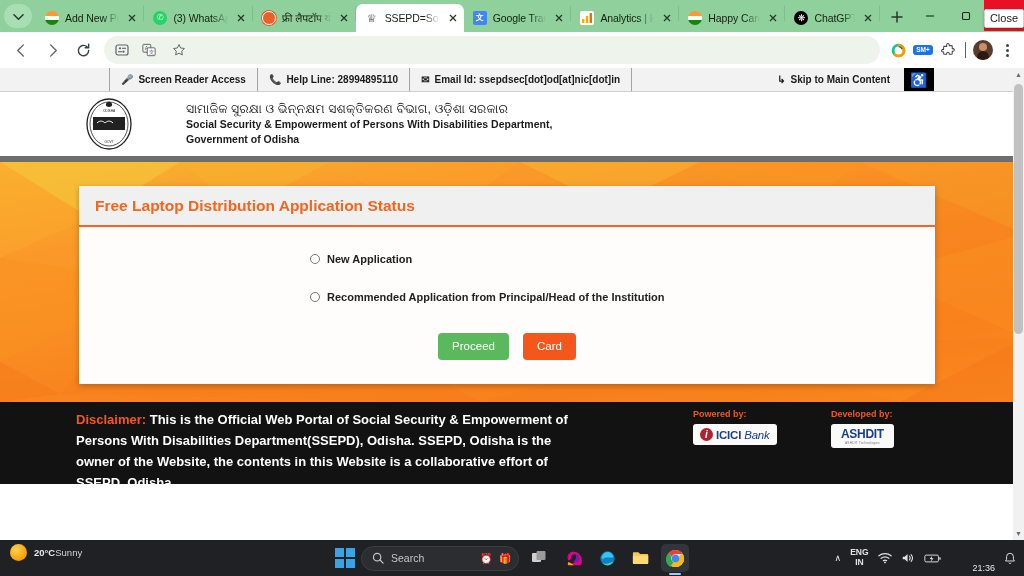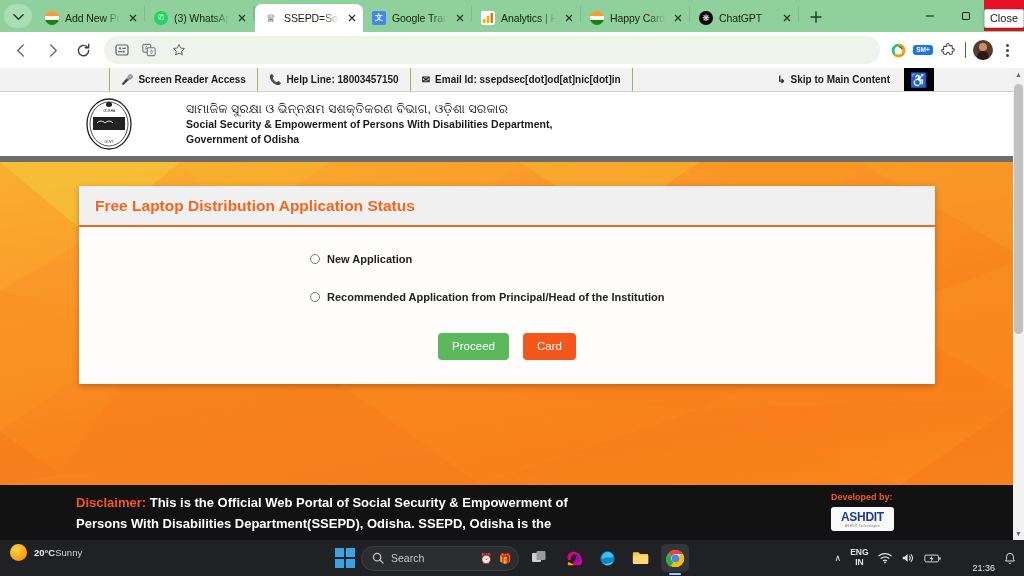--- a/index.html
+++ b/index.html
@@ -106,21 +106,21 @@
   .gtb-access { width: 30px; background: #000; color: #fff; display:flex;align-items:center;justify-content:center;font-size:14px;}
   .gtb-end { flex: 0 0 90px; }
 
   .gov-header { height: 64px; background: #fff; display: flex; align-items: center; padding-left: 84px; gap: 12px; }
   .emblem { width: 50px; height: 52px; flex: none; }
   .gov-titles { display: flex; flex-direction: column; gap: 1px; margin-left: 40px; }
   .gov-or { font-size: 12.5px; color: #1b1b1b; font-family: "Liberation Sans", sans-serif; letter-spacing: .1px;}
   .gov-en { font-size: 10.5px; font-weight: bold; color: #1b1b1b; line-height: 1.25; }
   .gov-navstrip { height: 6px; background: #6d6d6d; }
 
-  .page-body { position: relative; height: 323px; overflow: hidden; }
+  .page-body { position: relative; height: 240px; overflow: hidden; }
   .poly-bg { position: absolute; inset: 0; background: linear-gradient(170deg,#f7b733 0%,#fa9a2a 22%,#f8861f 55%,#f97d1c 78%,#f98b1e 100%); }
   .poly-bg svg { position: absolute; inset: 0; width: 100%; height: 100%; }
 
   .card {
     position: absolute; left: 79px; top: 24px; width: 856px;
     background: #fffdfb; box-shadow: 0 2px 6px rgba(0,0,0,.25);
   }
   .card-head {
     background: #f0f0f0; border-bottom: 2px solid #f26522;
     padding: 11px 16px 10px 16px;
@@ -212,20 +212,29 @@
         <span class="fav" style="background:#25D366;border-radius:50%;color:#fff;">✆</span>
         <span class="tab-title">(3) WhatsAp</span>
         <span class="tab-close">
             <svg viewBox="0 0 8 8">
               <path d="M1 1l6 6M7 1l-6 6" stroke="#29382c" stroke-width="1.3"></path>
             </svg>
           </span>
       </div>
       <div class="tab-sep"></div>
 
+      <div class="tab">
+        <span class="fav" style="background:#e8602c;border-radius:50%;border:1.5px solid #fff;box-shadow:0 0 0 1px #e8602c"></span>
+        <span class="tab-title">फ्री लैपटॉप यो</span>
+        <span class="tab-close">
+            <svg viewBox="0 0 8 8">
+              <path d="M1 1l6 6M7 1l-6 6" stroke="#29382c" stroke-width="1.3"></path>
+            </svg>
+          </span>
+      </div>
       <div class="tab-sep"></div>
 
       <div class="tab active">
         <span class="fav" style="background:#fff;color:#222;font-size:11px;">♕</span>
         <span class="tab-title">SSEPD=Socia</span>
         <span class="tab-close">
             <svg viewBox="0 0 8 8">
               <path d="M1 1l6 6M7 1l-6 6" stroke="#29382c" stroke-width="1.3"></path>
             </svg>
           </span>
@@ -380,21 +389,21 @@
     <div class="viewport">
 
       <div class="gov-topbar">
         <div class="gtb-spacer"></div>
         <div class="gtb-item">
           <span>🎤</span>
           <span>Screen Reader Access</span>
         </div>
         <div class="gtb-item">
           <span>📞</span>
-          <span>Help Line: 18003457150</span>
+          <span>Help Line: 28994895110</span>
         </div>
         <div class="gtb-item">
           <span>✉</span>
           <span>Email Id: ssepdsec[dot]od[at]nic[dot]in</span>
         </div>
         <div class="gtb-grow"></div>
         <div class="gtb-skip">
           <span>↳</span>
           <span>Skip to Main Content</span>
         </div>
@@ -463,20 +472,27 @@
               <button class="btn btn-back">Card</button>
             </div>
           </div>
         </div>
       </div>
 
       <div class="footer">
         <div class="disclaimer">
           <b class="dl">Disclaimer:</b><span> This is the Official Web Portal of Social Security &amp; Empowerment of Persons With Disabilities Department(SSEPD), Odisha. SSEPD, Odisha is the owner of the Website, the contents in this Website is a collaborative effort of SSEPD, Odisha.</span>
         </div>
+        <div class="credit powered">
+          <div class="credit-label">Powered by:</div>
+          <div class="logo-box">
+            <span class="icici-mark">i</span>
+            <span class="icici-txt"><span>ICICI</span> <em>Bank</em></span>
+          </div>
+        </div>
         <div class="credit developed">
           <div class="credit-label">Developed by:</div>
           <div class="logo-box" style="flex-direction:column;align-items:center;gap:0;padding:3px 10px;">
             <span class="ashdit-txt">ASHDIT</span>
             <span class="ashdit-sub">ASHDIT Technologies</span>
           </div>
         </div>
       </div>
 
       <div class="pg-scrollbar">

